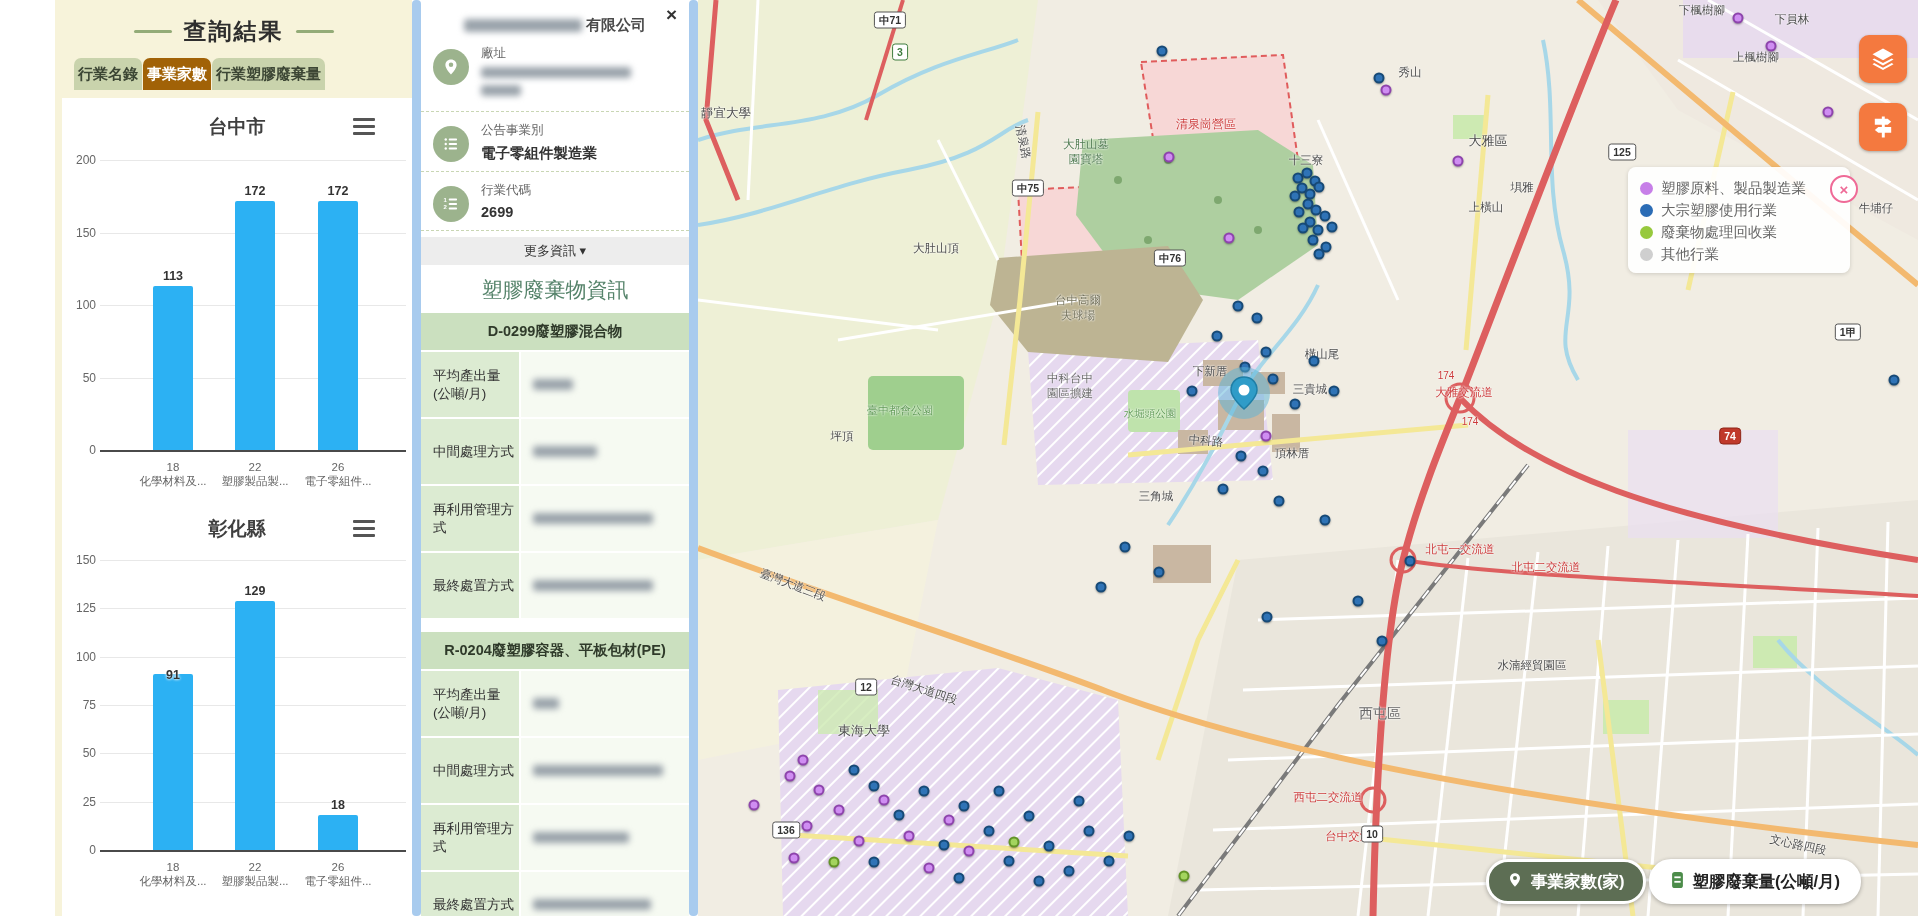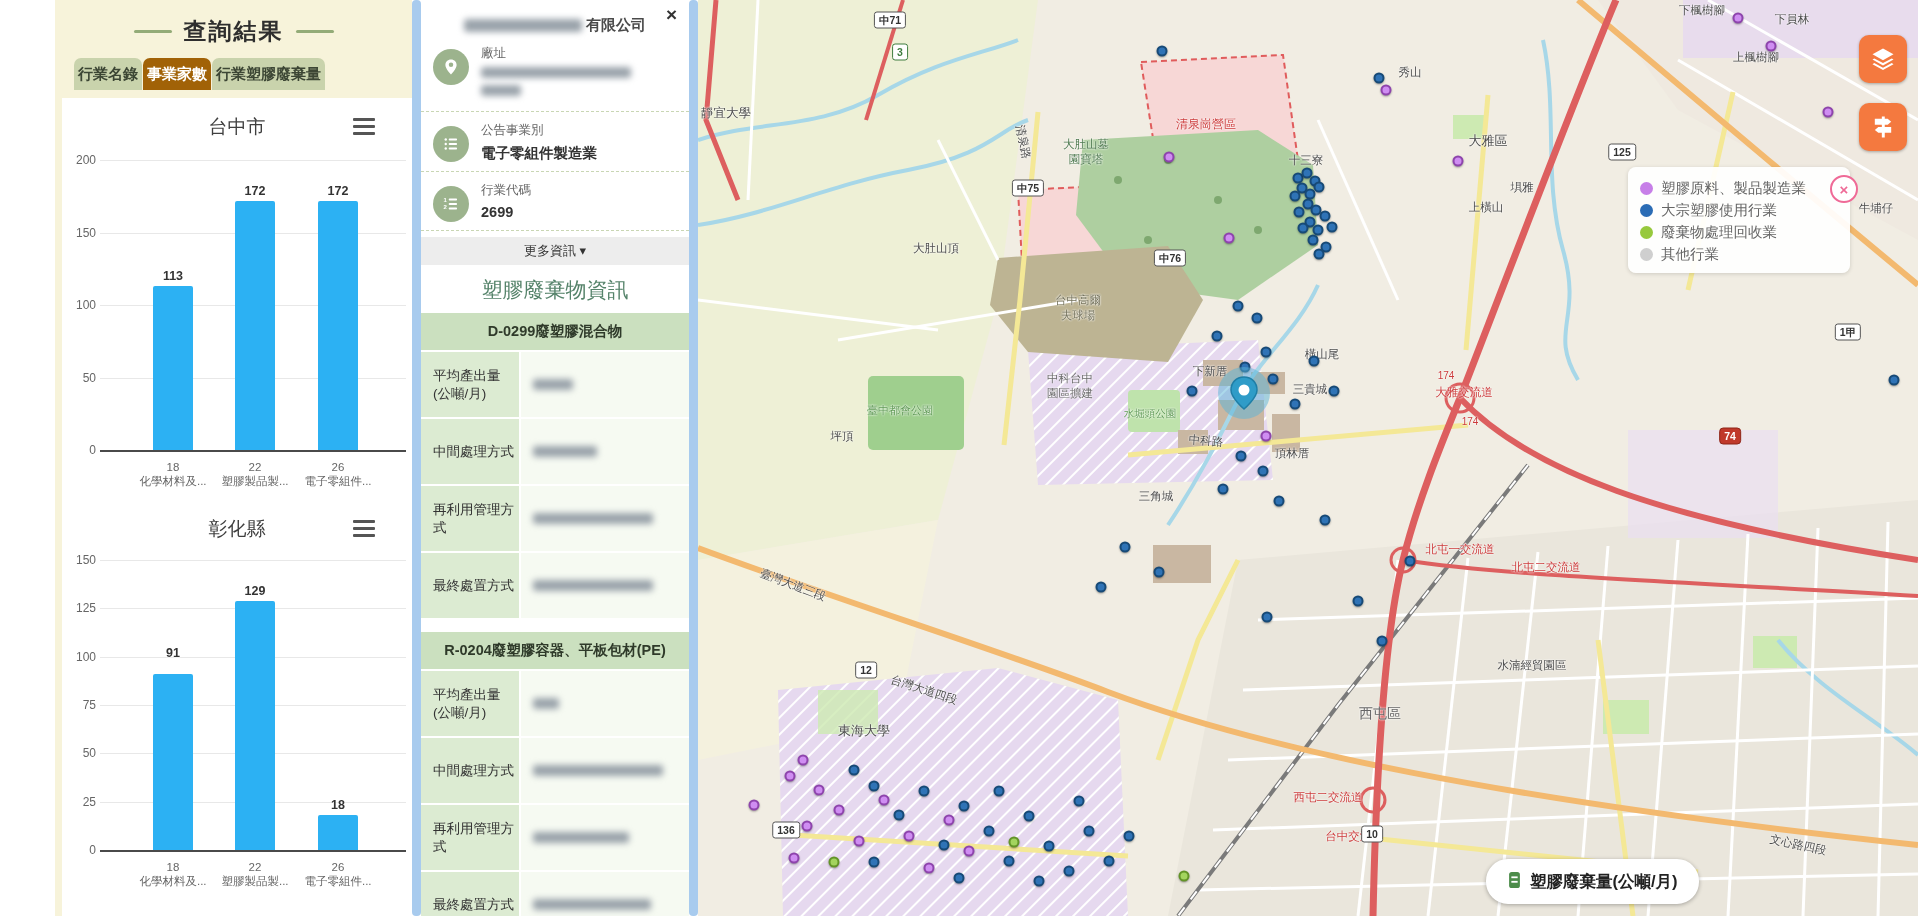--- a/index.html
+++ b/index.html
@@ -17,21 +17,21 @@
   
   #results-panel { position:absolute; left:55px; top:0; width:357px; height:916px; background:#f7f3da; z-index:20; }
   #rp-title-row { position:absolute; top:16px; left:0; width:100%; display:flex; align-items:center; justify-content:center; gap:12px; }
   .title-line { width:38px; height:3px; background:#93ab77; border-radius:2px; }
   #rp-title { font-size:23px; font-weight:bold; color:#2e2e2e; letter-spacing:2px; }
   #tabs { position:absolute; left:19px; top:58px; height:40px; display:flex; }
   .tab { height:32px; padding:0 4px; display:flex; align-items:center; justify-content:center; font-size:15px; font-weight:bold; color:#3c4634; background:#c9d3ac; border-radius:7px 7px 0 0; margin-right:1px; cursor:pointer; white-space:nowrap; }
   .tab.active { background:#a16207; color:#ffffff; }
   #chart-card { position:absolute; left:7px; top:98px; width:350px; height:818px; background:#ffffff; }
   .chart-block { position:absolute; left:0; width:350px; }
-  .chart-title { position:absolute; left:0; width:100%; text-align:center; font-size:19px; font-weight:normal; color:#3f3f3f; }
+  .chart-title { position:absolute; left:0; width:100%; text-align:center; font-size:19px; font-weight:bold; color:#3f3f3f; }
   .chart-menu { position:absolute; right:37px; width:22px; height:17px; display:flex; flex-direction:column; justify-content:space-between; cursor:pointer; }
   .chart-menu span { display:block; height:3px; background:#555; border-radius:1px; }
   .gridline { position:absolute; height:1px; background:#e8e8e8; }
   .gridline.zero { background:#4a4a4a; height:2px; }
   .ytick { position:absolute; width:34px; text-align:right; font-size:12px; color:#666; }
   .bar { position:absolute; background:#2cb1f3; border-radius:2px 2px 0 0; }
   .bar-val { position:absolute; width:60px; text-align:center; font-size:12.5px; font-weight:bold; color:#333; text-shadow:0 0 3px #fff,0 0 3px #fff; }
   .xcat { position:absolute; width:90px; text-align:center; font-size:11.5px; color:#666; line-height:14px; }
 
   
@@ -139,21 +139,21 @@
           <div class="ytick" style="left: 0px; top: 246.333px;">50</div>
           <div class="gridline" style="left: 38px; width: 306px; top: 205px;"></div>
           <div class="ytick" style="left: 0px; top: 198px;">75</div>
           <div class="gridline" style="left: 38px; width: 306px; top: 156.667px;"></div>
           <div class="ytick" style="left: 0px; top: 149.667px;">100</div>
           <div class="gridline" style="left: 38px; width: 306px; top: 108.333px;"></div>
           <div class="ytick" style="left: 0px; top: 101.333px;">125</div>
           <div class="gridline" style="left: 38px; width: 306px; top: 60px;"></div>
           <div class="ytick" style="left: 0px; top: 53px;">150</div>
           <div class="bar" style="left: 91px; width: 40px; top: 174.067px; height: 175.933px; background: rgb(44, 177, 243);"></div>
-          <div class="bar-val" style="left: 81px; top: 146px;">91</div>
+          <div class="bar-val" style="left: 81px; top: 168px;">91</div>
           <div class="xcat" style="left: 66px; top: 360px;">18<br>化學材料及...</div>
           <div class="bar" style="left: 173px; width: 40px; top: 100.6px; height: 249.4px; background: rgb(44, 177, 243);"></div>
           <div class="bar-val" style="left: 163px; top: 83.6px;">129</div>
           <div class="xcat" style="left: 148px; top: 360px;">22<br>塑膠製品製...</div>
           <div class="bar" style="left: 256px; width: 40px; top: 315.2px; height: 34.8px; background: rgb(44, 177, 243);"></div>
           <div class="bar-val" style="left: 246px; top: 298.2px;">18</div>
           <div class="xcat" style="left: 231px; top: 360px;">26<br>電子零組件...</div>
         </div>
       </div>
   </section>
@@ -424,21 +424,21 @@
         <div class="map-label" style="left: 325px; top: 142px; transform: translate(-50%, -50%) rotate(78deg);">清泉路</div>
         <div class="map-label" style="left: 508px; top: 441px; transform: translate(-50%, -50%) rotate(4deg);">中科路</div>
         <div class="map-label" style="left: 95px; top: 585px; transform: translate(-50%, -50%) rotate(21deg);">臺灣大道三段</div>
         <div class="map-label" style="left: 226px; top: 690px; transform: translate(-50%, -50%) rotate(18deg);">台灣大道四段</div>
         <div class="map-label" style="left: 1100px; top: 845px; transform: translate(-50%, -50%) rotate(12deg);">文心路四段</div>
         <div class="map-badge" style="left: 192px; top: 20px;">中71</div>
         <div class="map-badge green" style="left: 202px; top: 52px;">3</div>
         <div class="map-badge" style="left: 330px; top: 188px;">中75</div>
         <div class="map-badge" style="left: 472px; top: 258px;">中76</div>
         <div class="map-badge" style="left: 924px; top: 152px;">125</div>
-        <div class="map-badge" style="left: 168px; top: 670px;">12</div>
+        <div class="map-badge" style="left: 168px; top: 687px;">12</div>
         <div class="map-badge" style="left: 88px; top: 830px;">136</div>
         <div class="map-badge" style="left: 674px; top: 834px;">10</div>
         <div class="map-badge" style="left: 1150px; top: 332px;">1甲</div>
         <div class="map-badge red" style="left: 1032px; top: 436px;">74</div>
         <div class="marker b" style="left: 600px; top: 178px;"></div>
         <div class="marker b" style="left: 609px; top: 173px;"></div>
         <div class="marker b" style="left: 617px; top: 181px;"></div>
         <div class="marker b" style="left: 604px; top: 188px;"></div>
         <div class="marker b" style="left: 597px; top: 196px;"></div>
         <div class="marker b" style="left: 612px; top: 194px;"></div>
@@ -563,20 +563,26 @@
     </div>
     <div class="map-tool" style="top:103px">
       <svg width="28" height="28" viewBox="0 0 24 24">
         <rect x="11" y="3" width="2.5" height="18" fill="#ffffff"></rect>
         <path d="M5 5 H16 L19 7.5 L16 10 H5 Z" fill="#ffffff"></path>
         <path d="M19 12 H8 L5 14.5 L8 17 H19 Z" fill="#ffffff"></path>
       </svg>
     </div>
 
     <div id="map-toggles">
+        <div class="tgl active">
+          <span><svg width="16" height="16" viewBox="0 0 24 24">
+              <path fill="#fff" d="M12 2 C7.6 2 4.5 5.3 4.5 9.3 C4.5 14.3 12 22 12 22 C12 22 19.5 14.3 19.5 9.3 C19.5 5.3 16.4 2 12 2 Z M12 12 a3 3 0 1 1 0 -6 a3 3 0 0 1 0 6 Z"></path>
+            </svg></span>
+          <span>事業家數(家)</span>
+        </div>
         <div class="tgl inactive">
           <span><svg width="15" height="18" viewBox="0 0 16 20">
               <rect x="2" y="1" width="12" height="18" rx="3" fill="#4c8c4a"></rect>
               <rect x="4.5" y="6" width="7" height="2" fill="#fff"></rect>
               <rect x="4.5" y="11" width="7" height="2" fill="#fff"></rect>
             </svg></span>
           <span>塑膠廢棄量(公噸/月)</span>
         </div>
       </div>
   </section>

